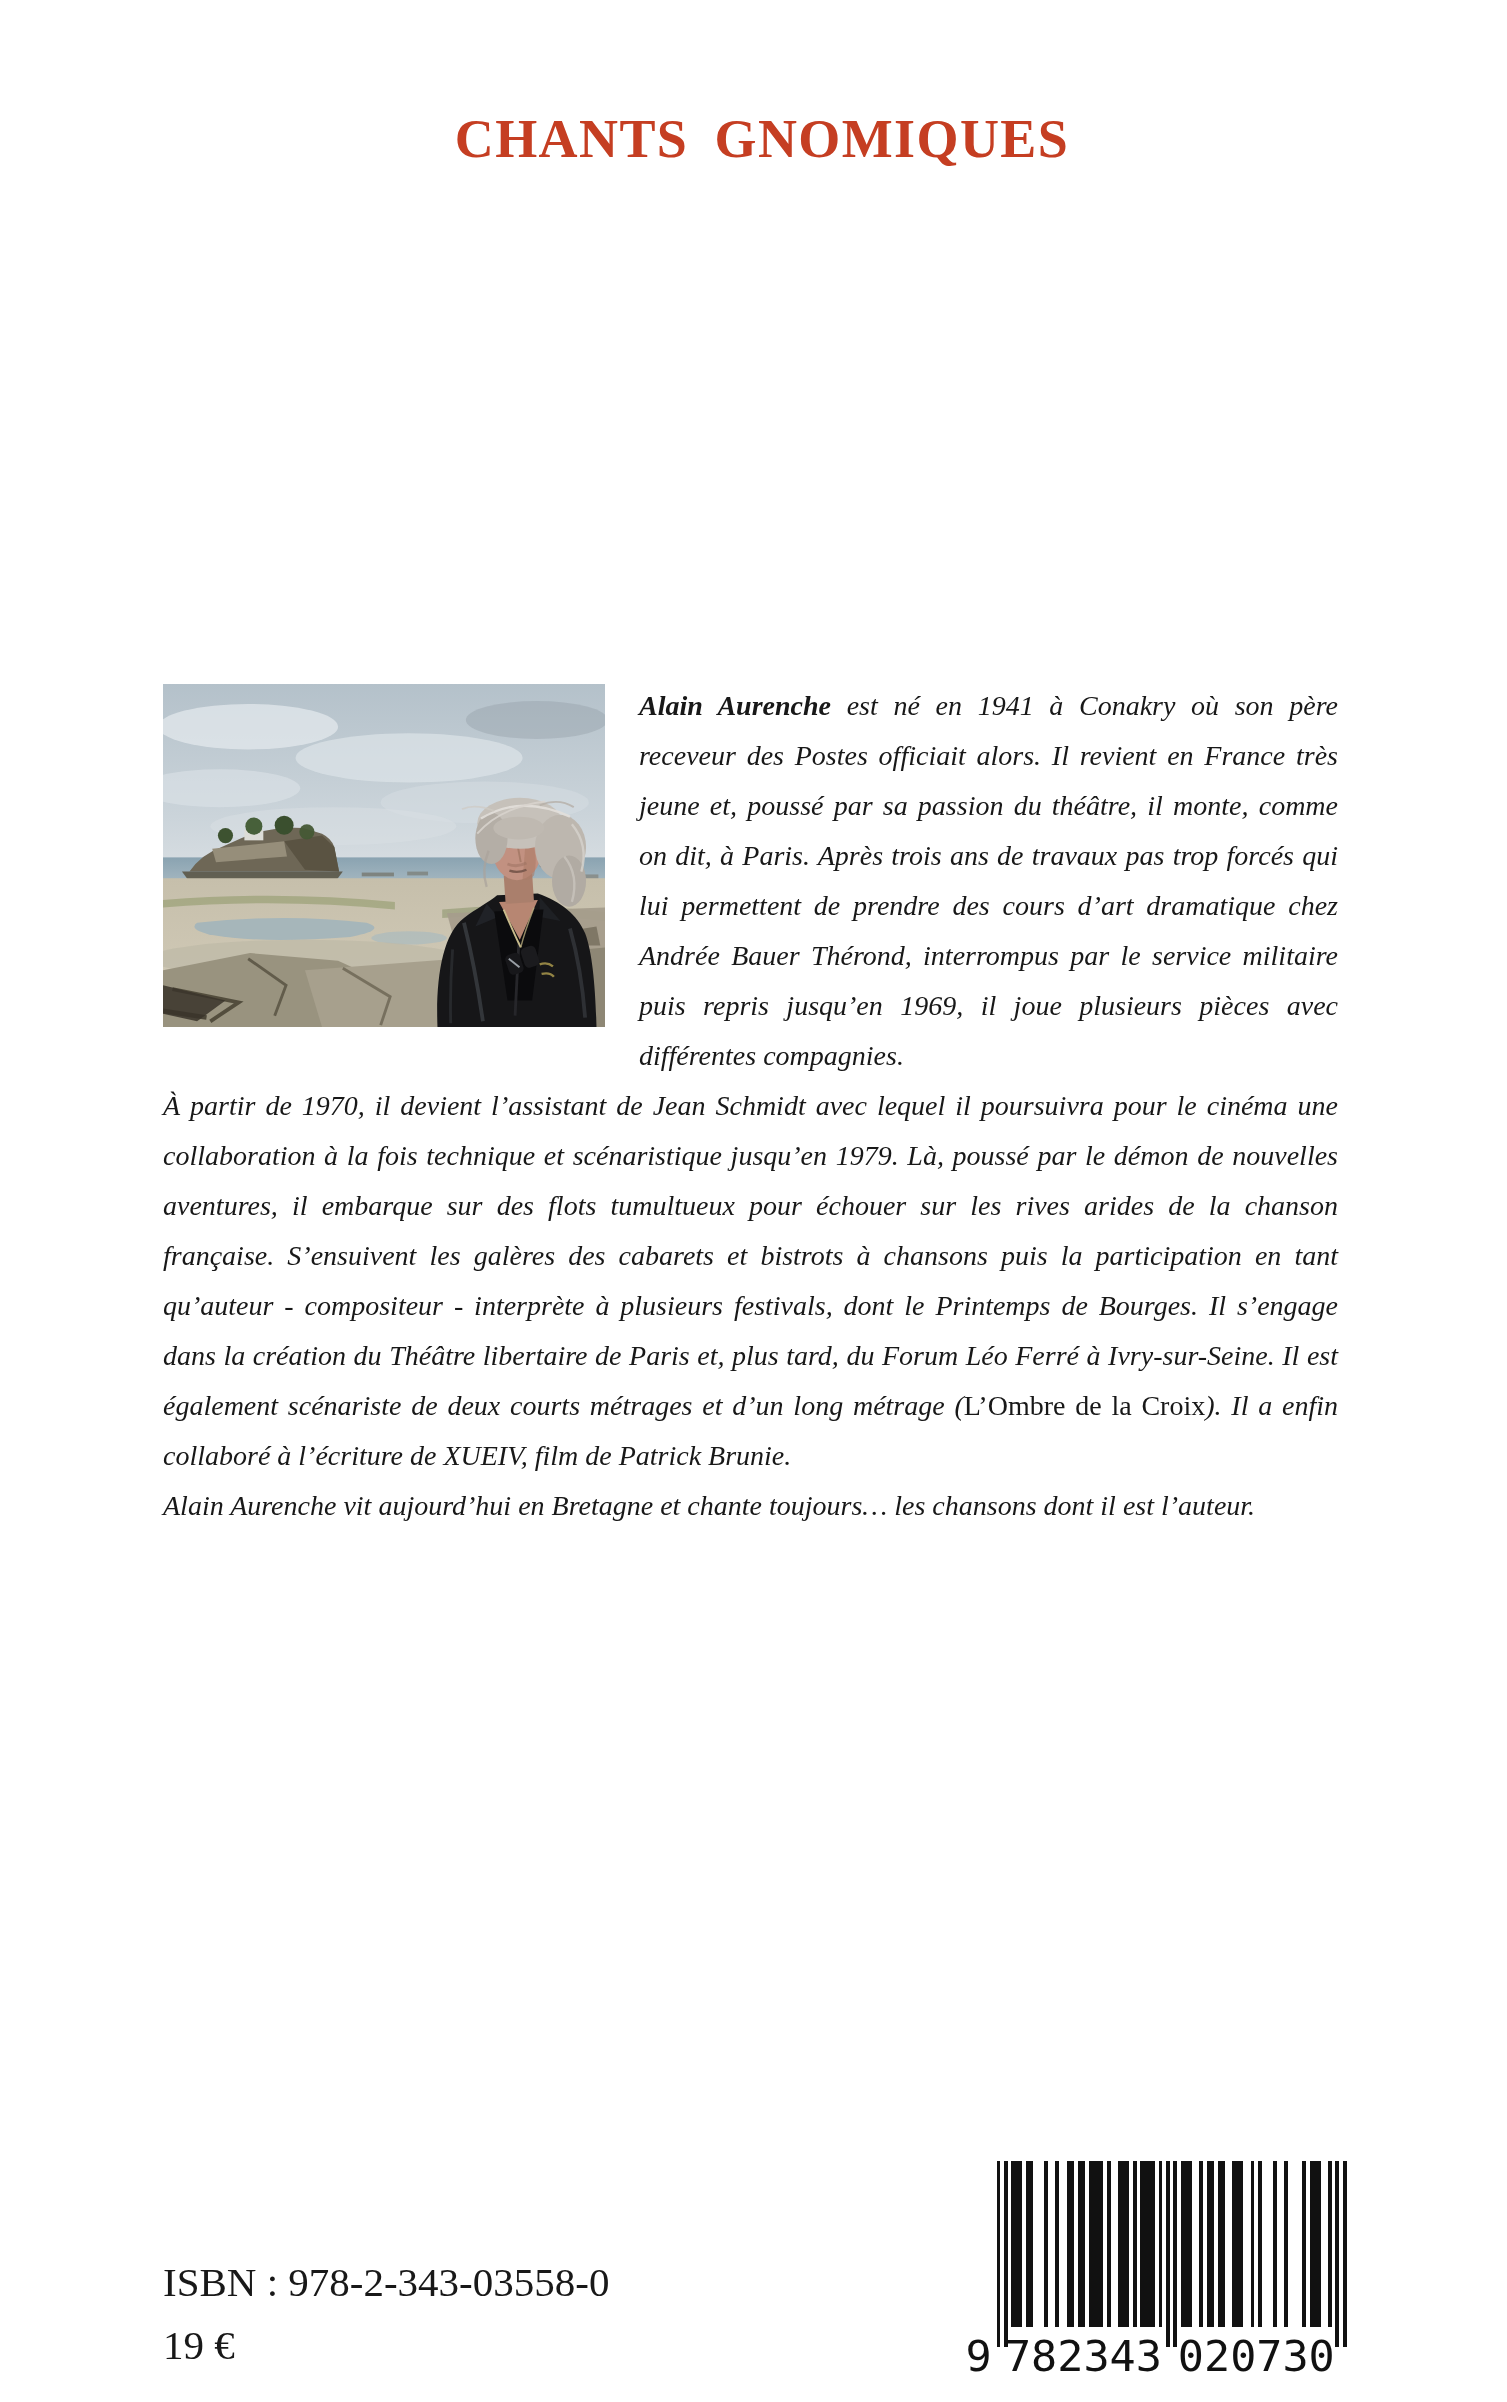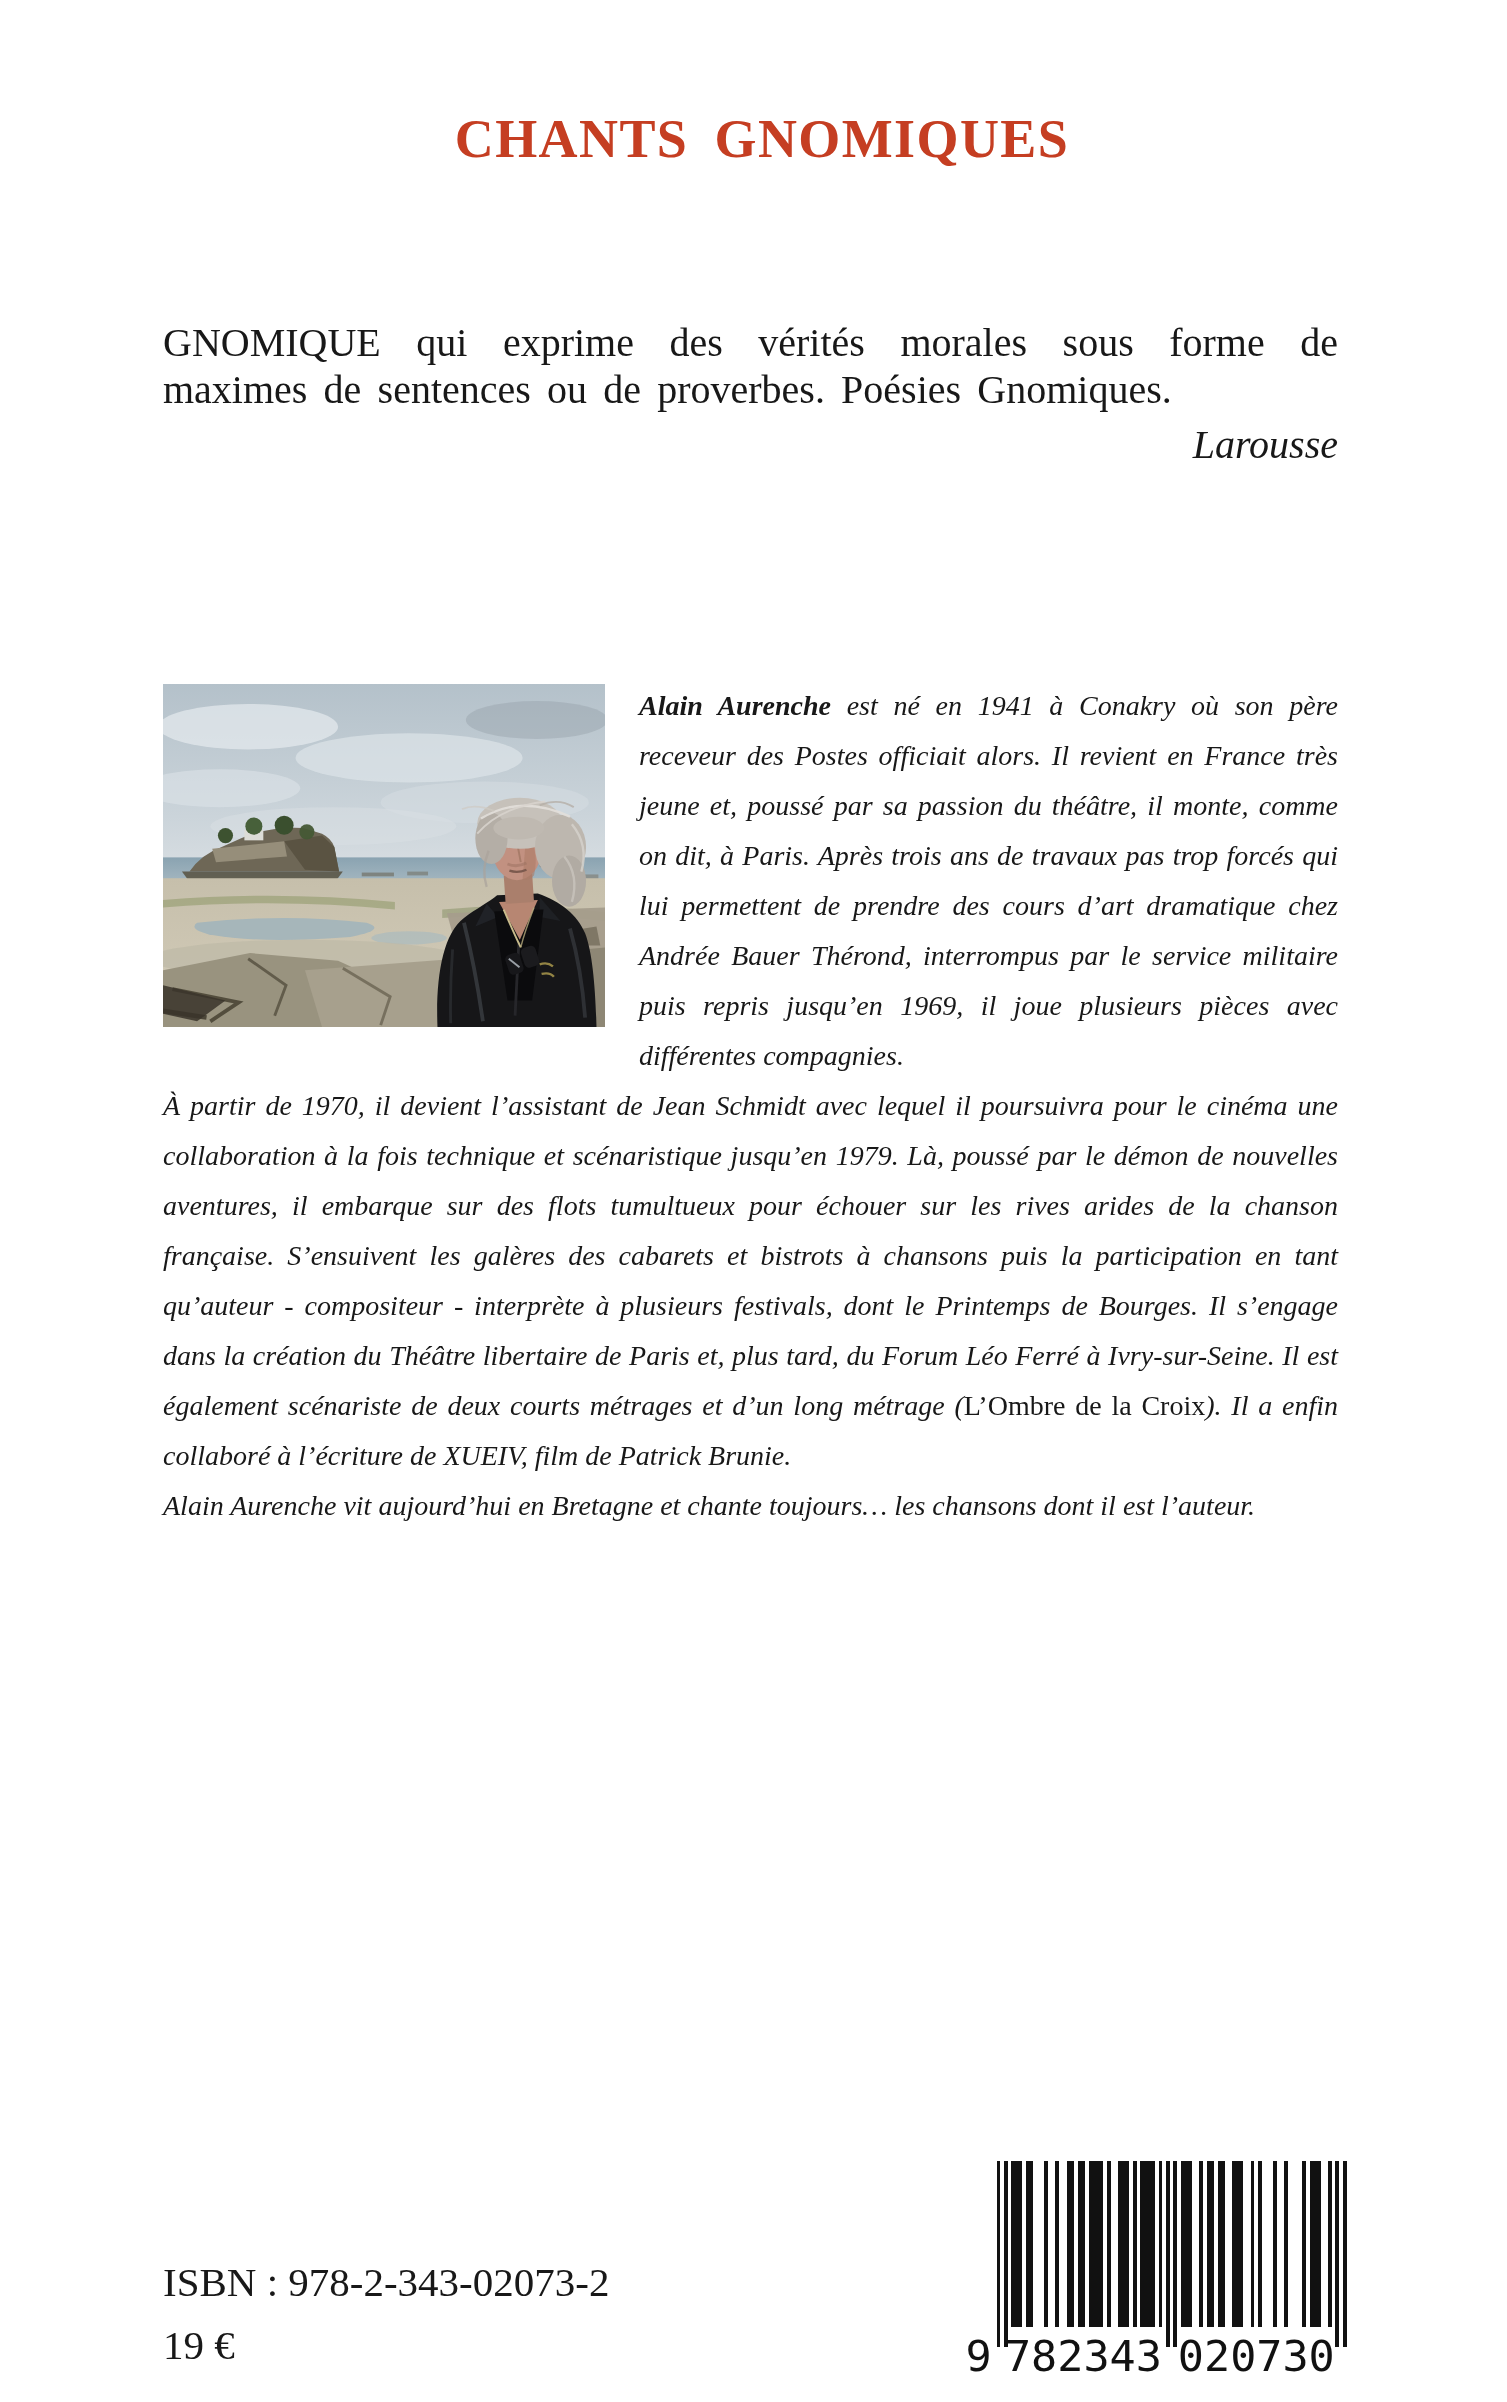--- a/index.html
+++ b/index.html
@@ -21,24 +21,20 @@
   .barcode{position:absolute;left:965px;top:2161px;width:388px;height:222px;}
   .barcode text{font-family:"DejaVu Sans Mono",monospace;font-size:46px;fill:#111;}
 </style>
 </head>
 <body>
 
 <div class="page">
 
   <div class="title" style="color: rgb(197, 62, 34);">CHANTS GNOMIQUES</div>
 
-  <div class="quote">
-    <div class="quote-text">GNOMIQUE qui exprime des vérités morales sous forme de maximes de sentences ou de proverbes. Poésies Gnomiques.</div>
-    <span class="quote-attr">Larousse</span>
-  </div>
 
   <div class="bio">
 
     <svg class="photo" viewBox="0 0 467 362" preserveAspectRatio="none" aria-hidden="true">
       <defs>
         <linearGradient id="sky" x1="0" y1="0" x2="0" y2="1">
           <stop offset="0" stop-color="#b4c1ca"></stop>
             <stop offset="0.7" stop-color="#cbd4da"></stop>
             <stop offset="1" stop-color="#d8dee2"></stop>
         </linearGradient>
@@ -138,21 +134,21 @@
         <path d="M344,176 Q336,196 342,214" stroke="#a9a39b" stroke-width="2.5" fill="none" opacity="0.7"></path>
       </g>
     </svg>
 
     <p><b class="author-name">Alain Aurenche</b><span> est né en 1941 à Conakry où son père receveur des Postes officiait alors. Il revient en France très jeune et, poussé par sa passion du théâtre, il monte, comme on dit, à Paris. Après trois ans de travaux pas trop forcés qui lui permettent de prendre des cours d’art dramatique chez Andrée Bauer Thérond, interrompus par le service militaire puis repris jusqu’en 1969, il joue plusieurs pièces avec différentes compagnies.</span></p>
     <p><span>À partir de 1970, il devient l’assistant de Jean Schmidt avec lequel il poursuivra pour le cinéma une collaboration à la fois technique et scénaristique jusqu’en 1979. Là, poussé par le démon de nouvelles aventures, il embarque sur des flots tumultueux pour échouer sur les rives arides de la chanson française. S’ensuivent les galères des cabarets et bistrots à chansons puis la participation en tant qu’auteur - compositeur - interprète à plusieurs festivals, dont le Printemps de Bourges. Il s’engage dans la création du Théâtre libertaire de Paris et, plus tard, du Forum Léo Ferré à Ivry-sur-Seine. Il est également scénariste de deux courts métrages et d’un long métrage (</span><span class="roman">L’Ombre de la Croix</span><span>). Il a enfin collaboré à l’écriture de XUEIV, film de Patrick Brunie.</span></p>
     <p>Alain Aurenche vit aujourd’hui en Bretagne et chante toujours… les chansons dont il est l’auteur.</p>
   </div>
 
   <div class="footer">
-    <div>ISBN : 978-2-343-02073-2</div>
+    <div>ISBN : 978-2-343-03558-0</div>
     <div class="price">19 €</div>
   </div>
 
   <div class="barcode">
     <svg viewBox="0 0 410 235" width="388" height="222" shape-rendering="crispEdges" aria-hidden="true">
         <rect x="399.60" y="0" width="3.95" height="197" fill="#111"></rect>
         <rect x="391.80" y="0" width="3.95" height="197" fill="#111"></rect>
         <rect x="384.00" y="0" width="3.95" height="176" fill="#111"></rect>
         <rect x="372.30" y="0" width="3.95" height="176" fill="#111"></rect>
         <rect x="368.40" y="0" width="3.95" height="176" fill="#111"></rect>

